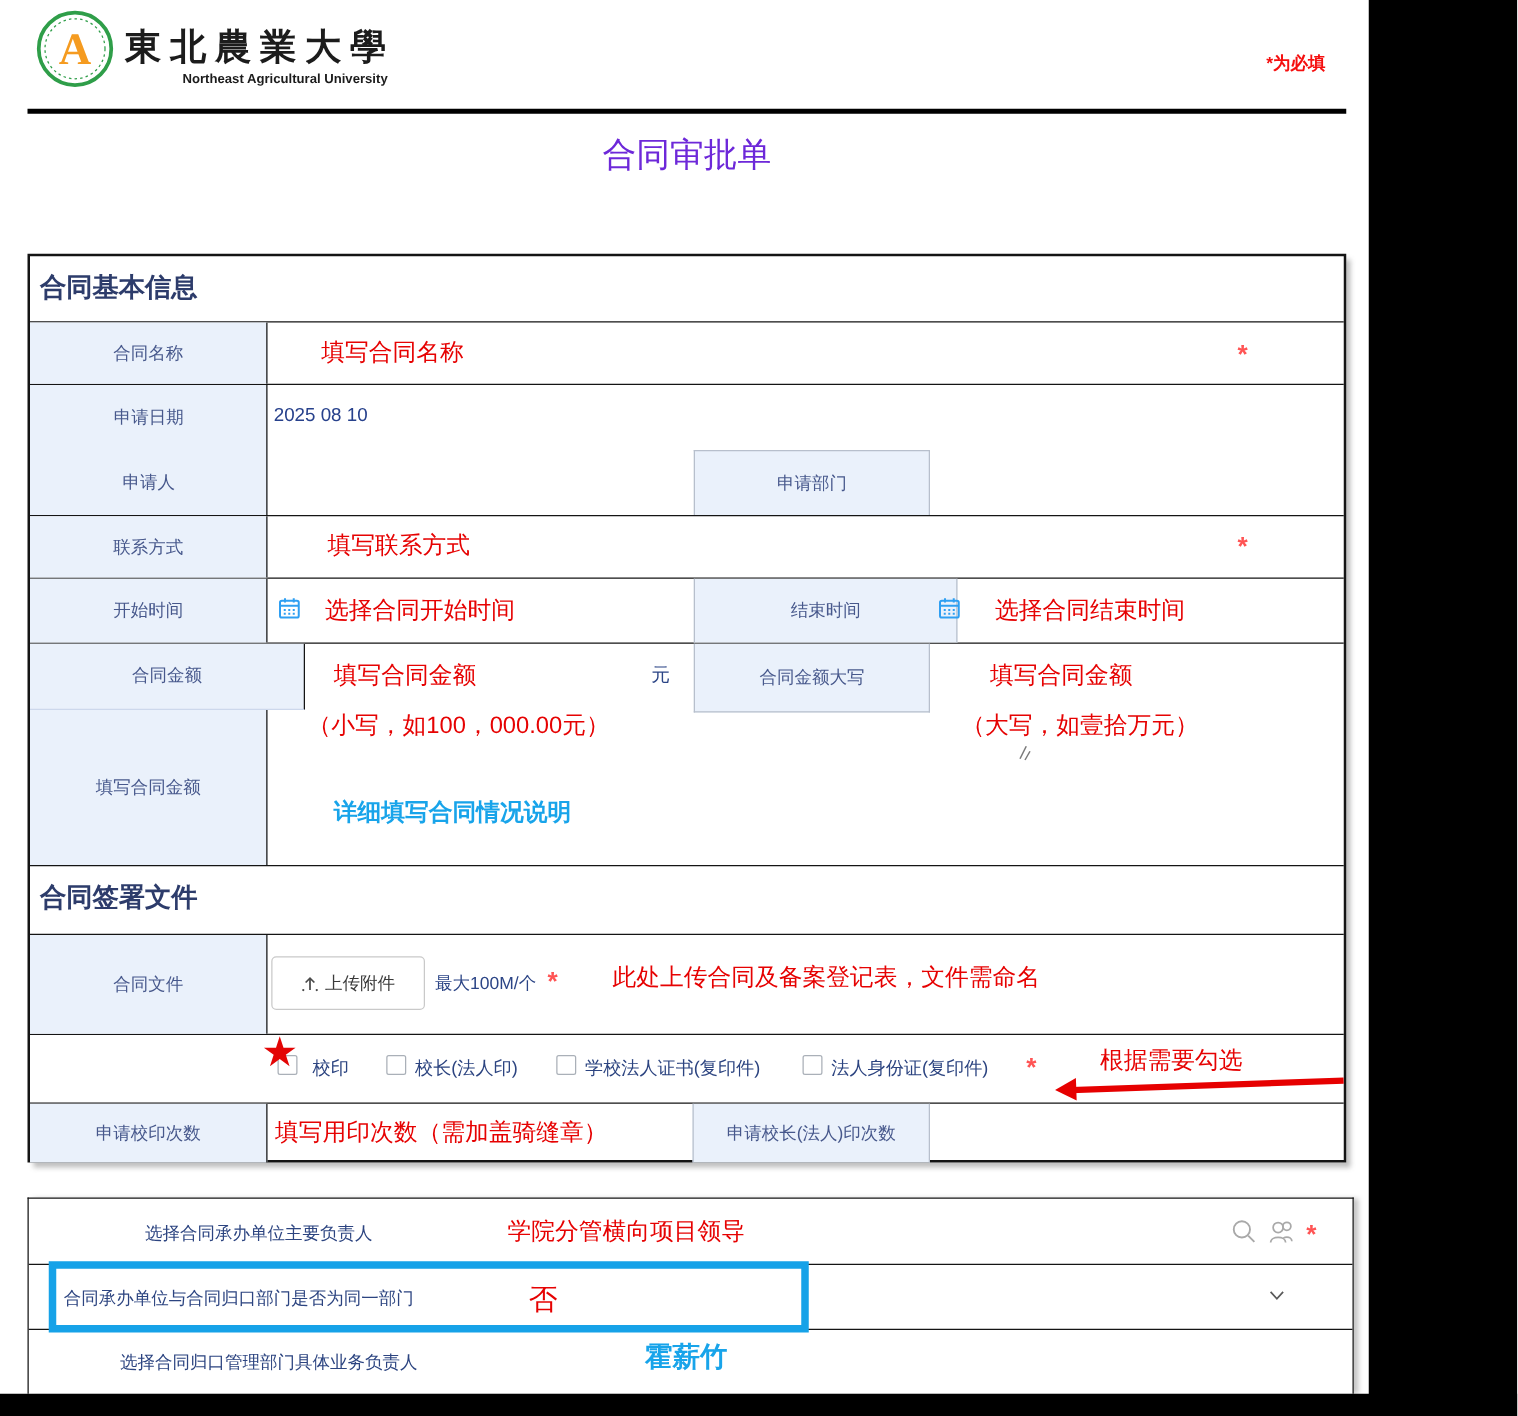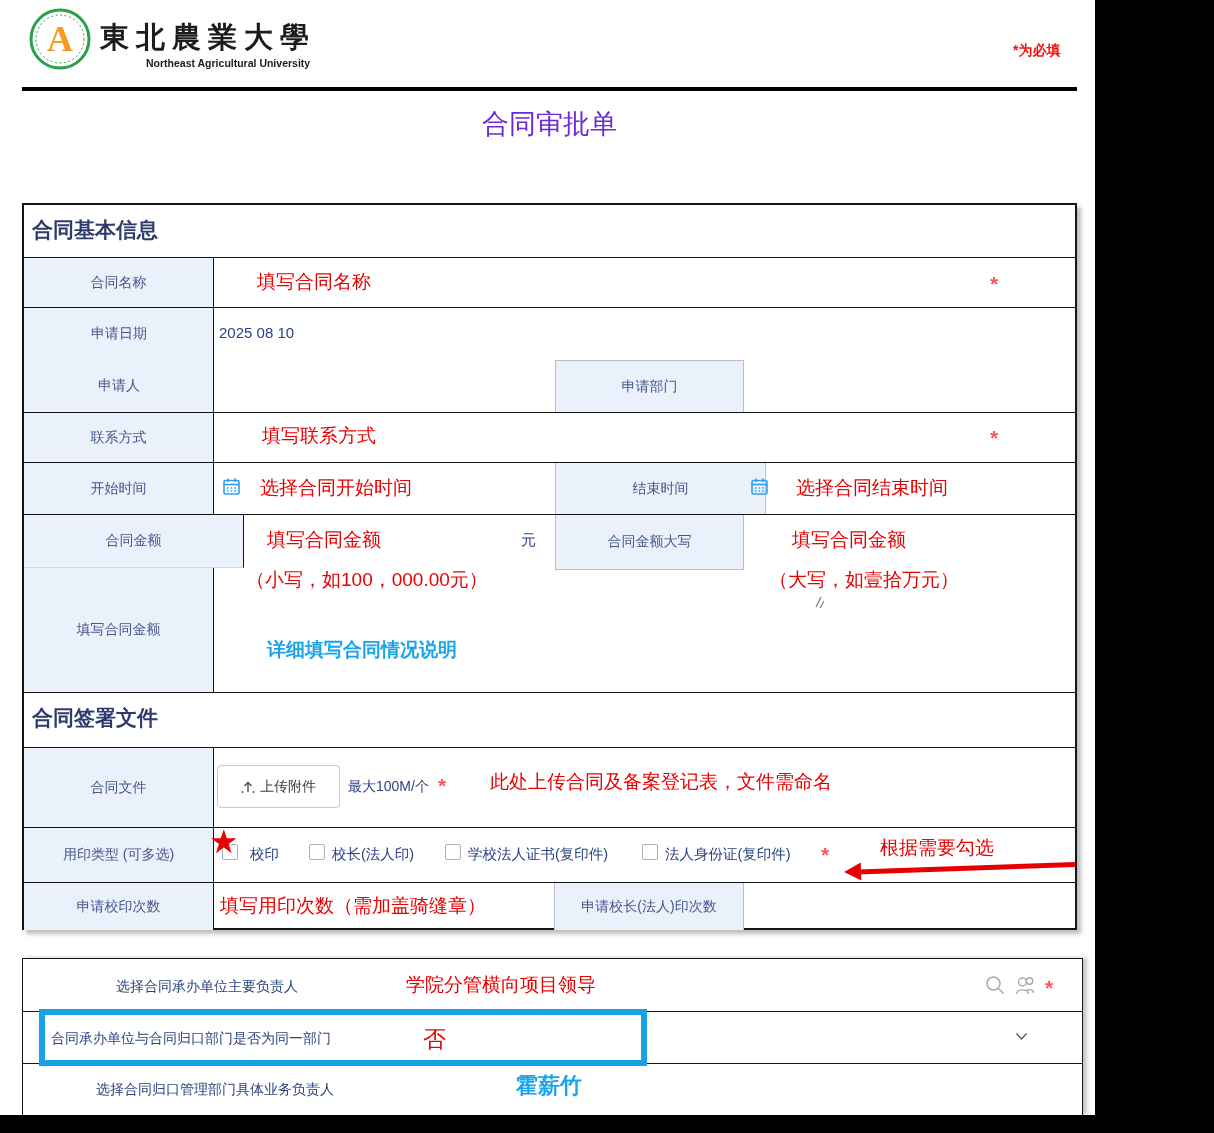--- a/index.html
+++ b/index.html
@@ -139,21 +139,20 @@
           <circle cx="1.6" cy="12" r="0.9" fill="#4a4a4a" stroke="none"></circle>
           <circle cx="12.4" cy="12" r="0.9" fill="#4a4a4a" stroke="none"></circle>
         </svg>
       </span>
       <span>上传附件</span>
     </div>
     <div class="navy" style="left:324px;top:573px;font-size:14px;">最大100M/个</div>
     <div class="req" style="left:414px;top:570px;">*</div>
     <div class="hint-red" style="left:466px;top:564px;">此处上传合同及备案登记表，文件需命名</div>
 
-    <div class="label-cell" style="left:0;top:623px;width:190px;height:54px;">用印类型 (可多选)</div>
     <div class="cb" style="left:198px;top:639px;"></div>
     <div class="star" style="left:185px;top:620px;font-size:33px;">★</div>
     <div class="cb-label" style="left:226px;top:640px;">校印</div>
     <div class="cb" style="left:285px;top:639px;"></div>
     <div class="cb-label" style="left:308px;top:640px;">校长(法人印)</div>
     <div class="cb" style="left:421px;top:639px;"></div>
     <div class="cb-label" style="left:444px;top:640px;">学校法人证书(复印件)</div>
     <div class="cb" style="left:618px;top:639px;"></div>
     <div class="cb-label" style="left:641px;top:640px;">法人身份证(复印件)</div>
     <div class="req" style="left:797px;top:639px;">*</div>

